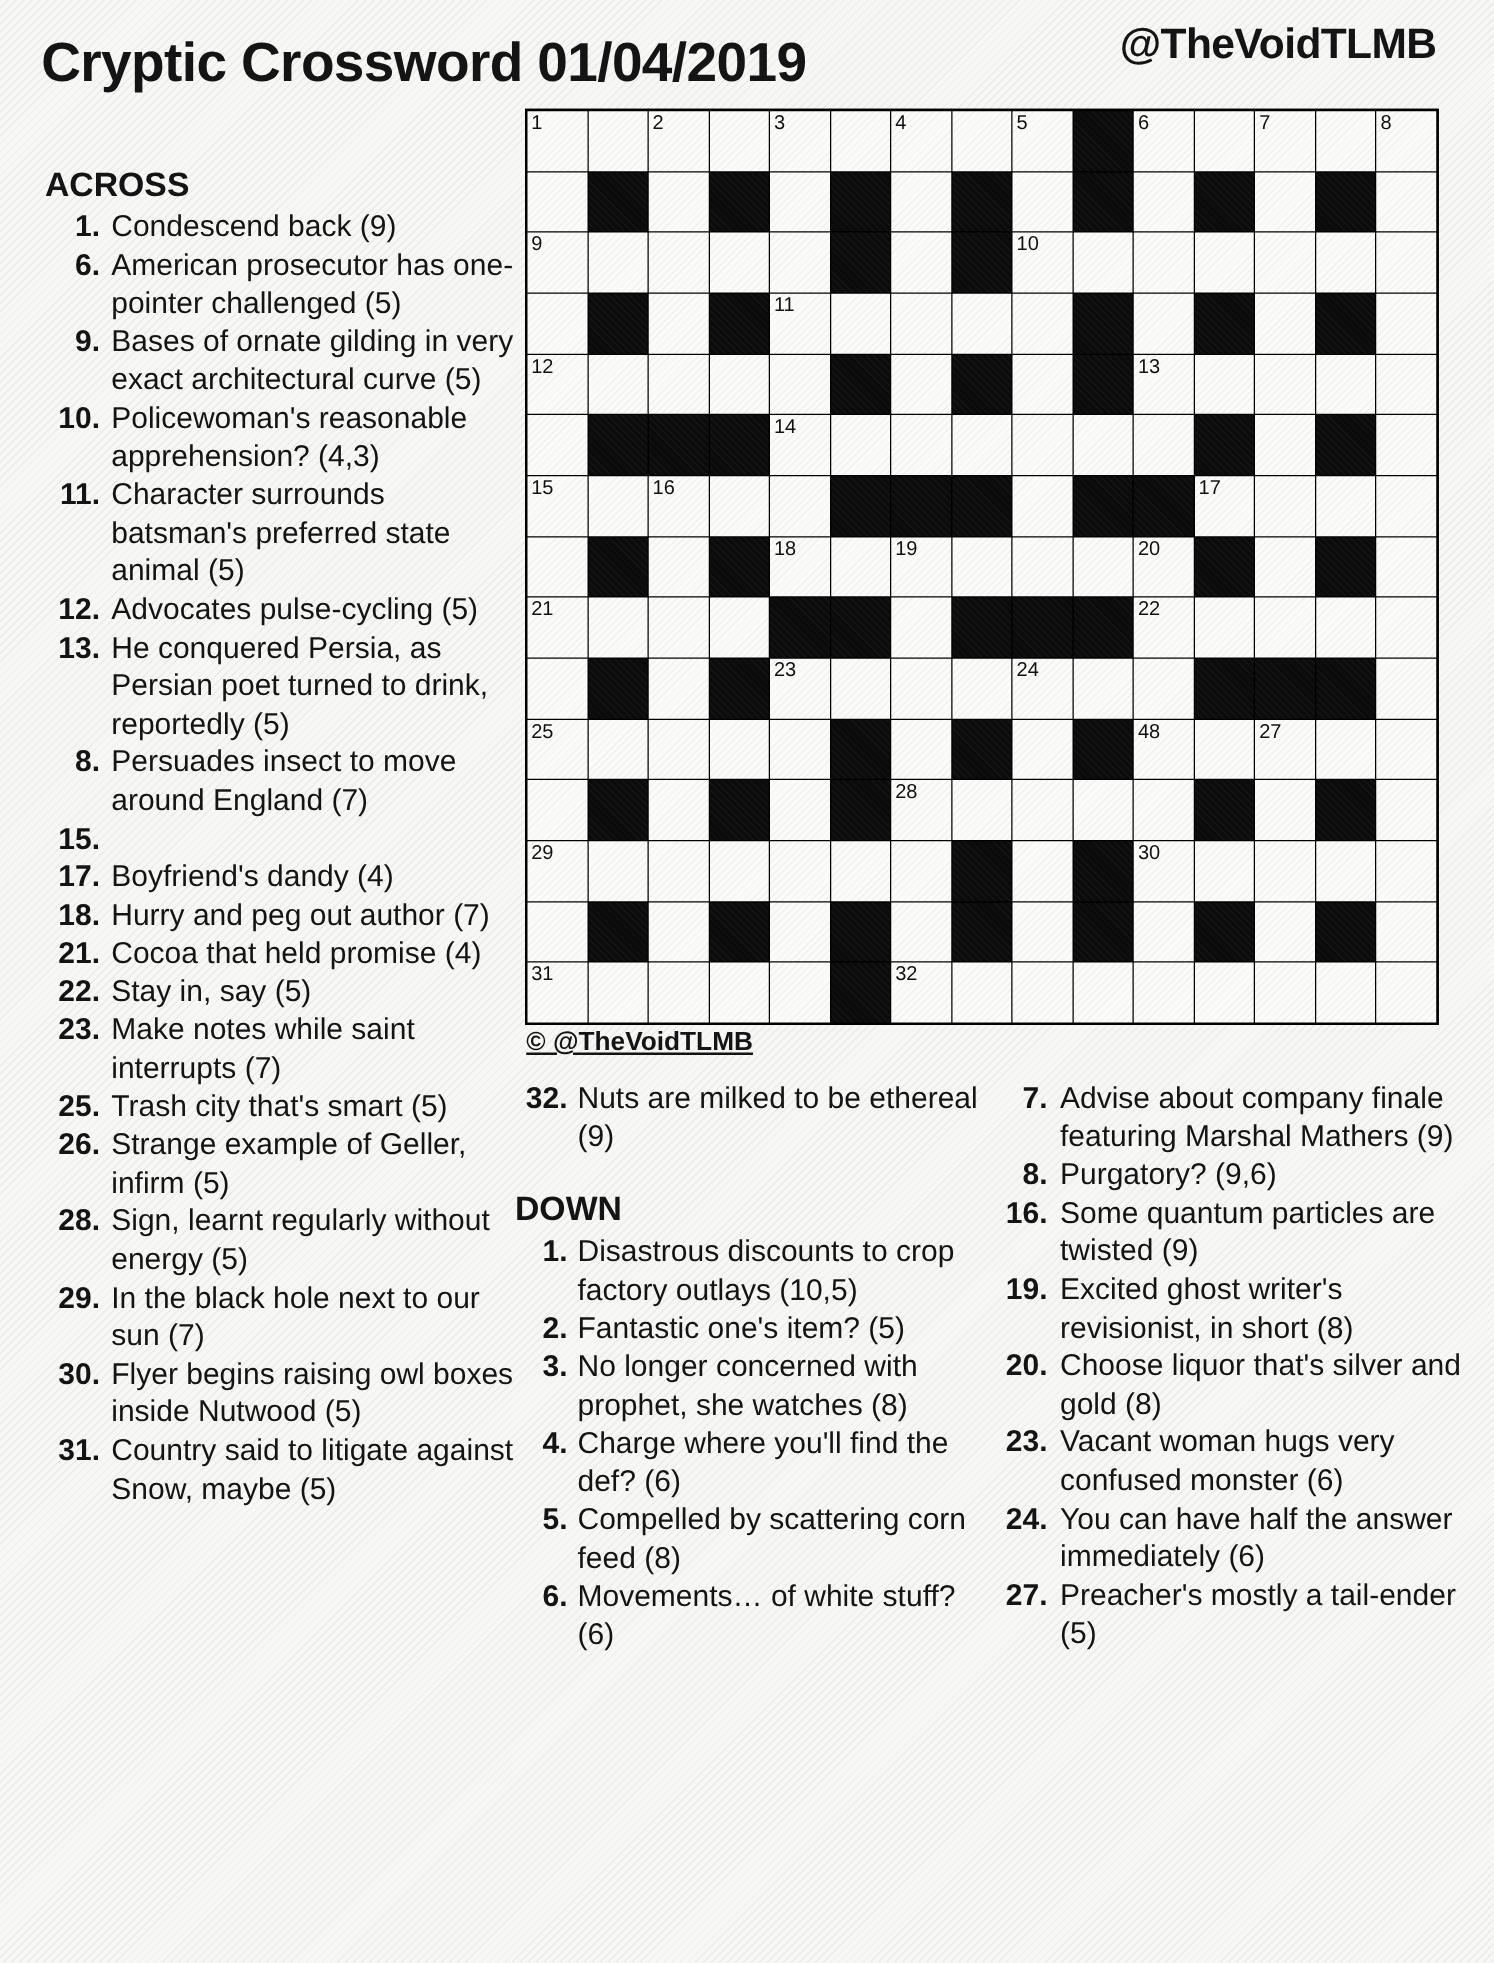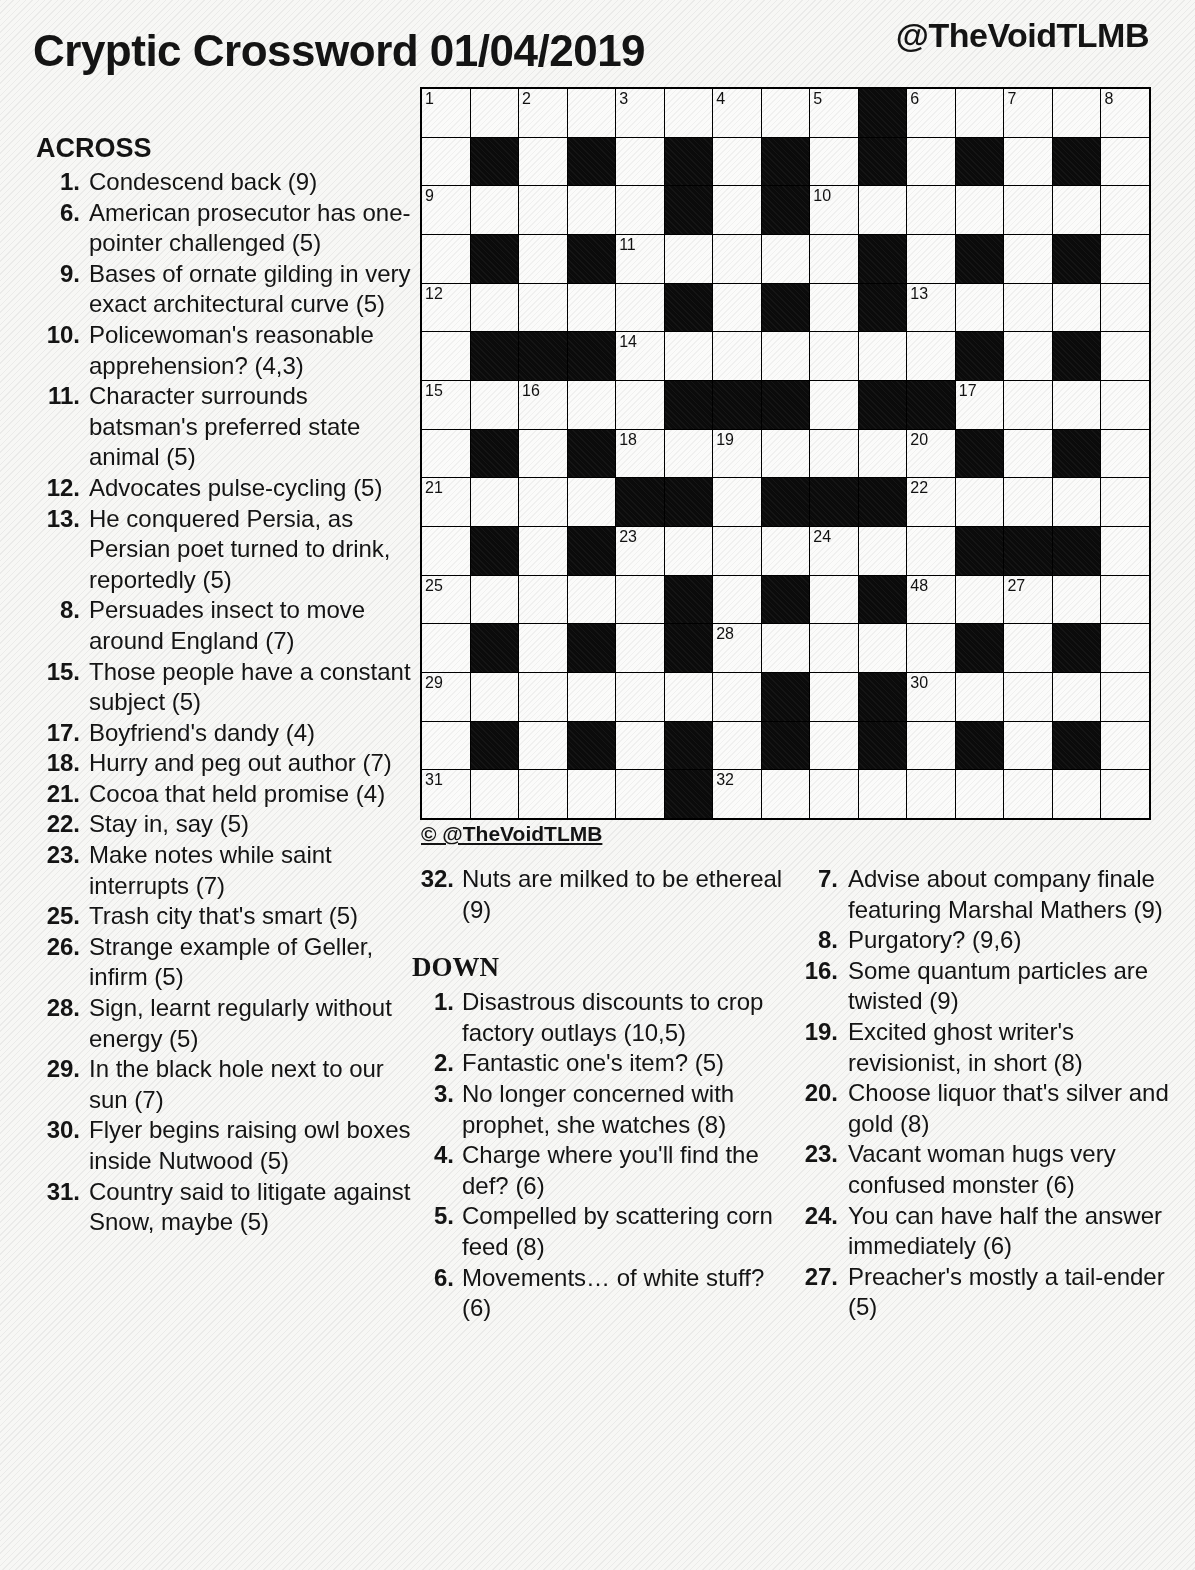--- a/index.html
+++ b/index.html
@@ -43,21 +43,21 @@
   }
   .cell .n {
     position:absolute; top:0px; left:3px;
     font-size:16px; line-height:19px; color:#111;
   }
 
   .copyright { position:absolute; left:421px; top:822px; font-size:21px; font-weight:bold;text-decoration:underline; }
 
   .mid-col { position:absolute; left:412px; top:864px; width:386px; }
   .mid-col li.clue .num { flex:0 0 42px; padding-right:8px; }
-  .mid-col .col-heading { margin:27px 0 4px 0;font-family:Liberation Serif, serif; }
+  .mid-col .col-heading { margin:27px 0 4px 0; }
 
   .right-col { position:absolute; left:795px; top:864px; width:376px; }
   .right-col li.clue .num { flex:0 0 43px; padding-right:10px; }
 </style>
 </head>
 <body>
 
 <div class="title">Cryptic Crossword 01/04/2019</div>
 <div class="handle">@TheVoidTLMB</div>
 
@@ -91,21 +91,20 @@
       <li class="clue">
         <span class="num">13.</span>
         <span class="txt">He conquered Persia, as Persian poet turned to drink, reportedly (5)</span>
       </li>
       <li class="clue">
         <span class="num">8.</span>
         <span class="txt">Persuades insect to move around England (7)</span>
       </li>
       <li class="clue">
         <span class="num">15.</span>
-        <span class="txt">Those people have a constant subject (5)</span>
       </li>
       <li class="clue">
         <span class="num">17.</span>
         <span class="txt">Boyfriend's dandy (4)</span>
       </li>
       <li class="clue">
         <span class="num">18.</span>
         <span class="txt">Hurry and peg out author (7)</span>
       </li>
       <li class="clue">

